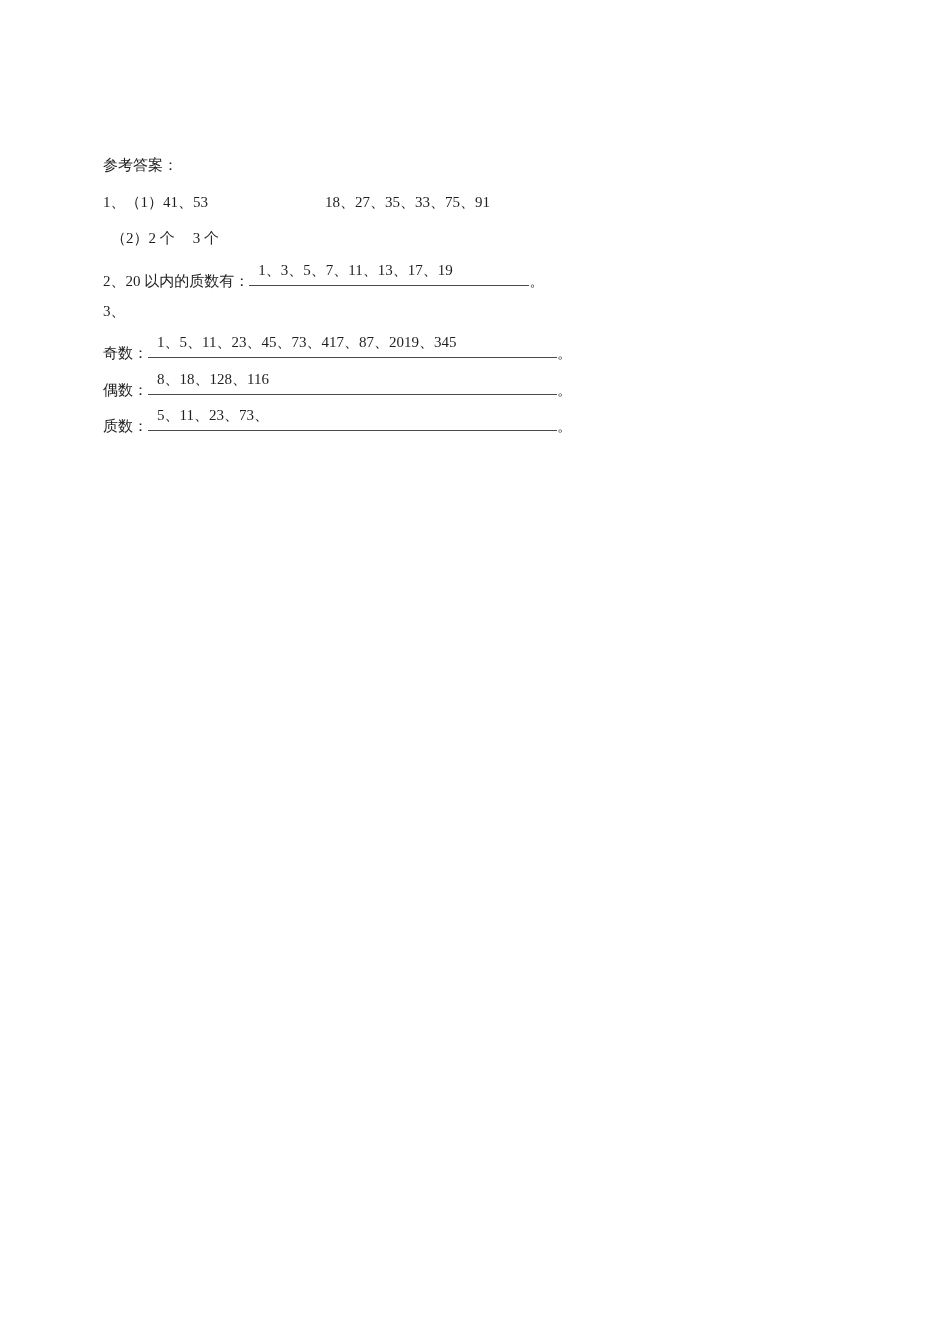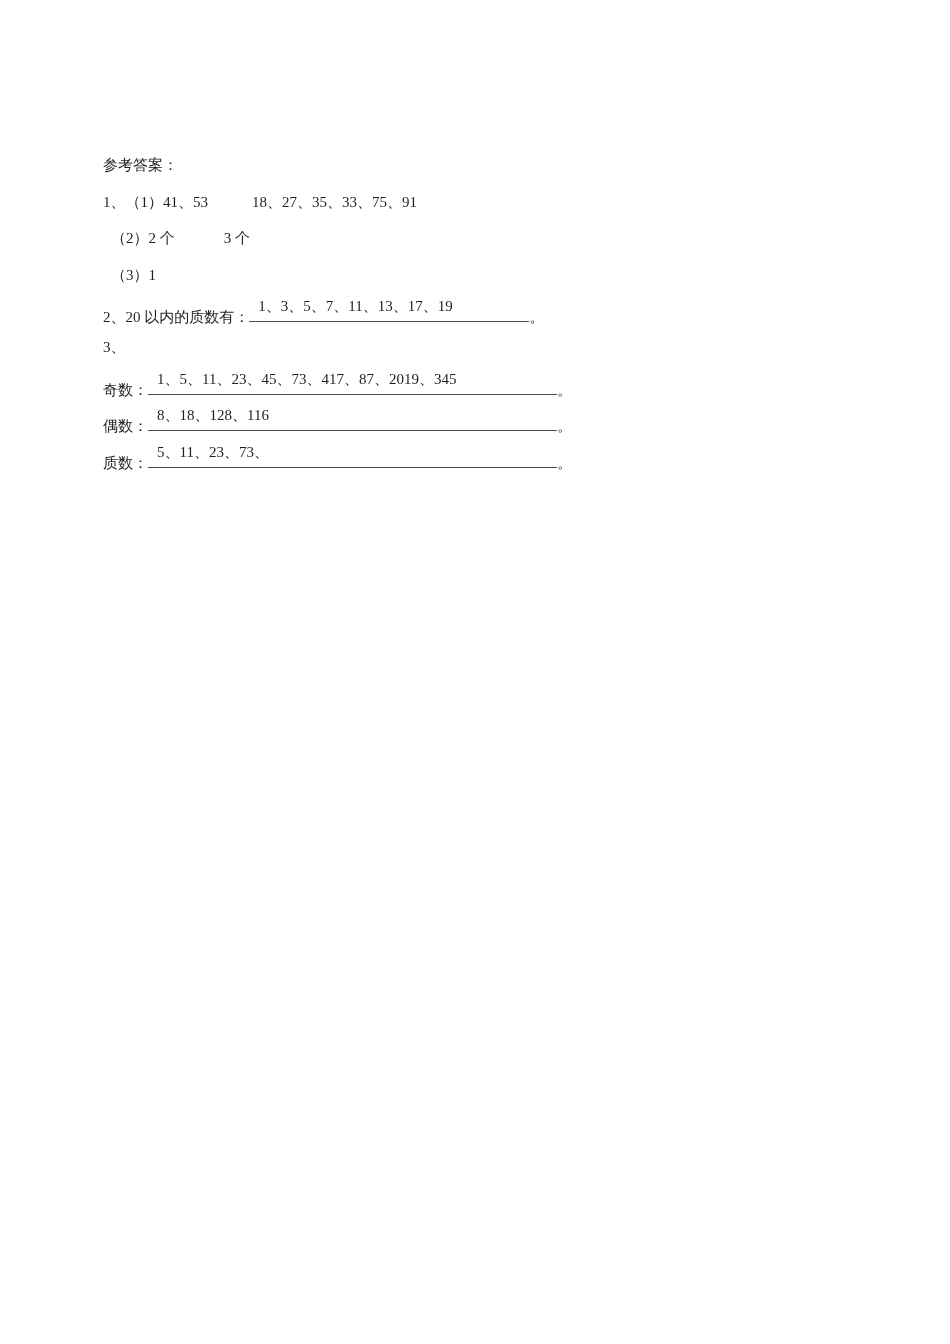--- a/index.html
+++ b/index.html
@@ -24,24 +24,24 @@
   .line {
     font-size: 15px;
     line-height: 36.4px;
     height: 36.4px;
     white-space: pre;
   }
   .indent {
     padding-left: 8px;
   }
   .gap-lg {
-    margin-left: 44px;
+    margin-left: 117px;
   }
   .gap-sm {
-    margin-left: 49px;
+    margin-left: 18px;
   }
   .blank {
     display: inline-block;
     box-sizing: border-box;
     border-bottom: 1px solid #4a4a4a;
     padding: 0 0 2px 9px;
     line-height: 26px;
     white-space: pre;
     vertical-align: baseline;
     overflow: hidden;
@@ -59,23 +59,20 @@
   </div>
 
   <div class="line">
     <span>1、（1）41、53</span><span class="gap-lg">18、27、35、33、75、91</span>
   </div>
 
   <div class="line indent">
     <span>（2）2 个</span><span class="gap-sm">3 个</span>
   </div>
 
-  <div class="line indent">
-    <span>（3）1</span>
-  </div>
 
   <div class="line">
     <span>2、20 以内的质数有：</span><span class="blank w-q2">1、3、5、7、11、13、17、19</span><span>。</span>
   </div>
 
   <div class="line">
     <span>3、</span>
   </div>
 
   <div class="line">

